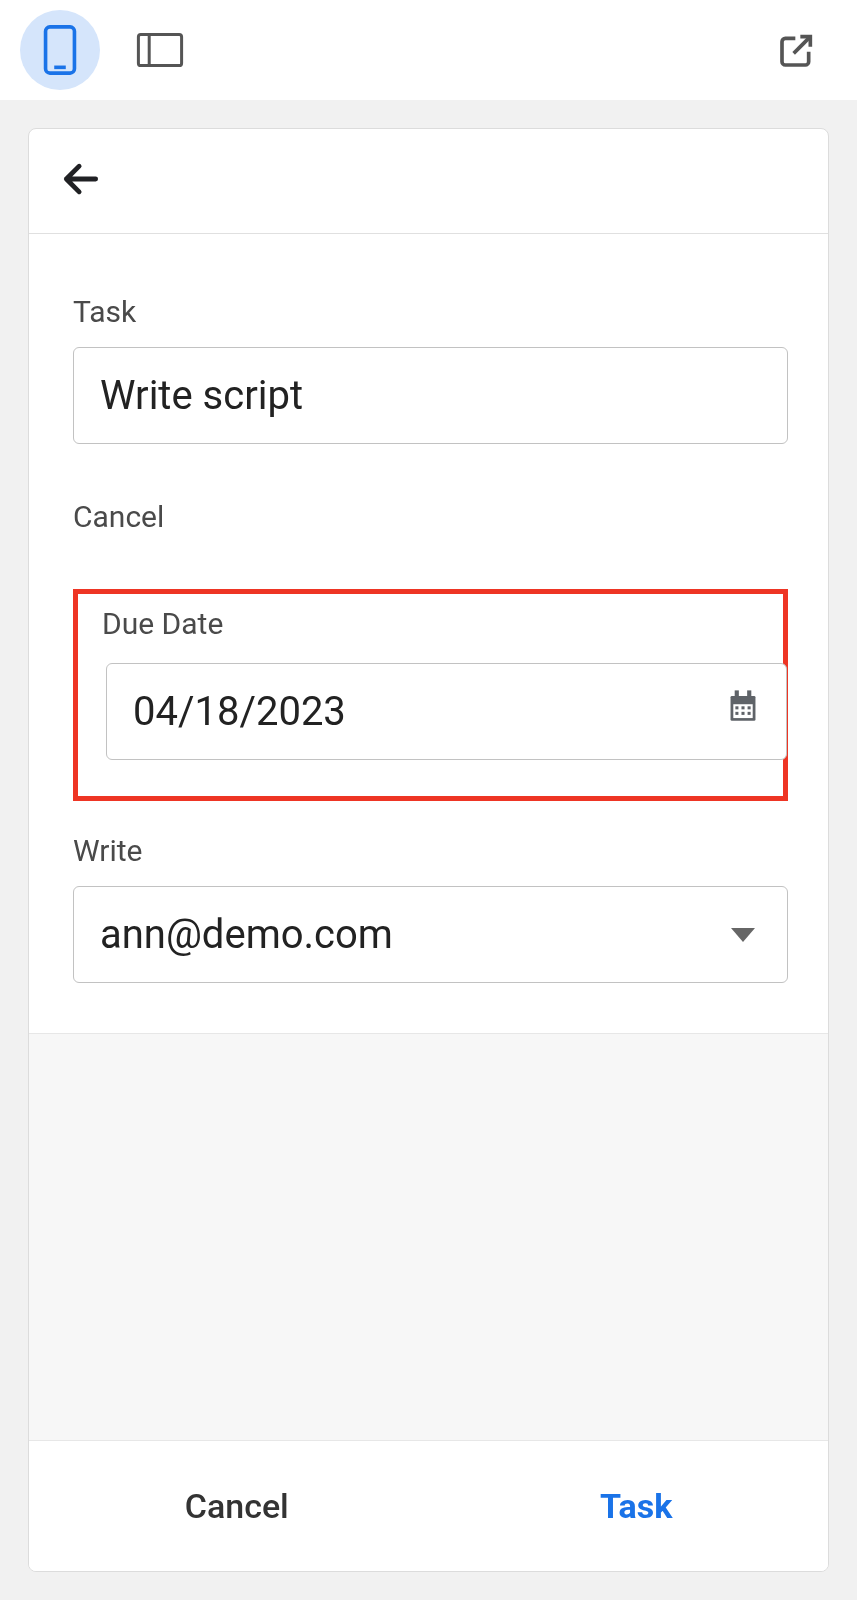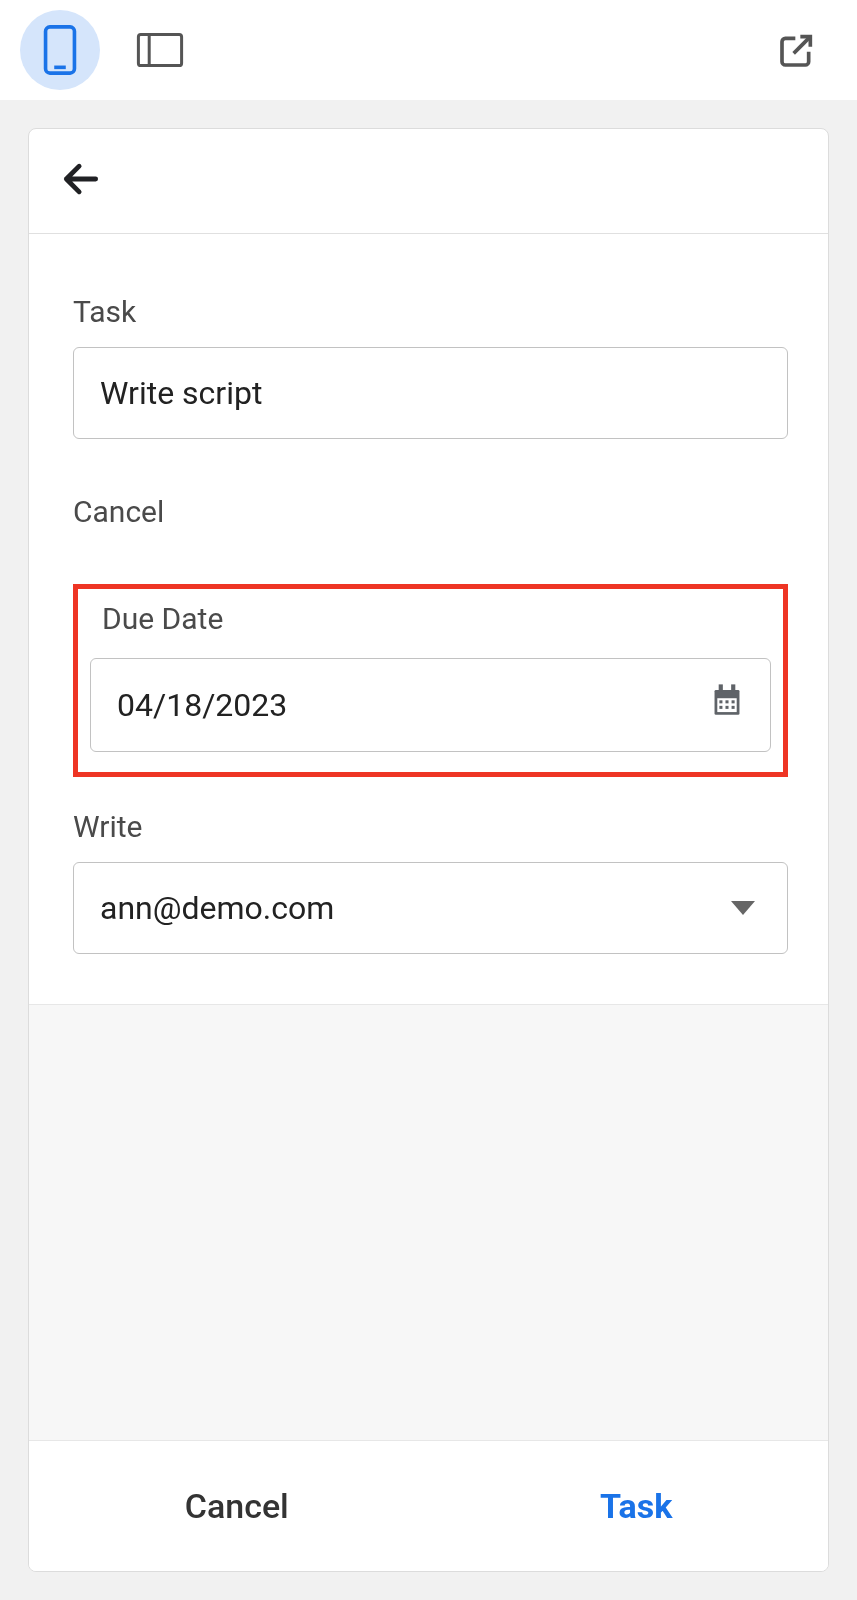--- a/index.html
+++ b/index.html
@@ -68,39 +68,39 @@
       font-size: 30px;
       color: #4a4a4a;
       margin-bottom: 18px;
       display: block;
     }
     .form-input {
       width: 100%;
       border: 1.5px solid #c2c2c2;
       border-radius: 6px;
       padding: 24px 26px;
-      font-size: 32px;
+      font-size: 40px;
       color: #222;
       background: #fff;
       display: flex;
       align-items: center;
       justify-content: space-between;
       min-height: 92px;
     }
     .highlight-box {
       border: 5px solid #ee3524;
       padding: 12px 12px 20px 12px;
       margin-bottom: 32px;
     }
     .highlight-box .form-label {
       margin-bottom: 22px;
       margin-left: 12px;
     }
     .highlight-box .form-input {
-      margin: 0;
+      margin: 16px;
     }
     .filler {
       flex: 1;
       background: #f7f7f7;
       border-top: 1px solid #e7e7e7;
       border-bottom: 1px solid #e7e7e7;
     }
     .card-footer {
       display: flex;
       align-items: center;

